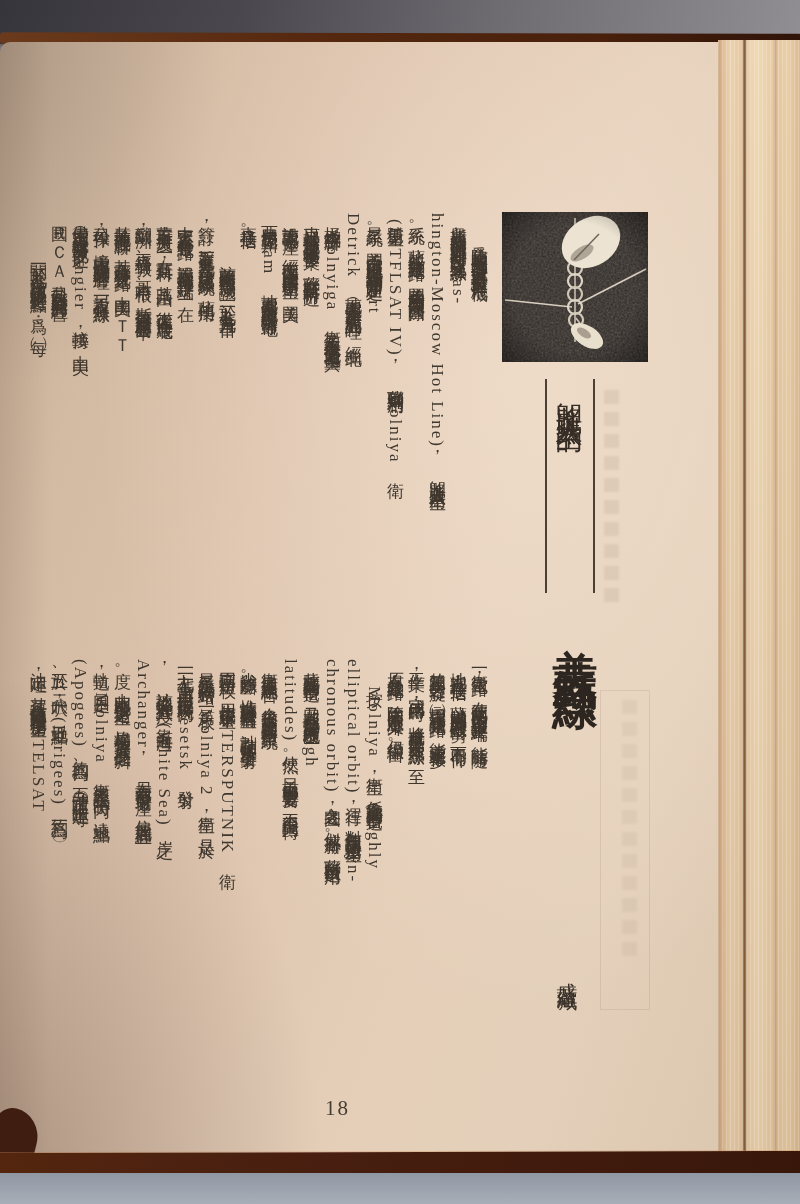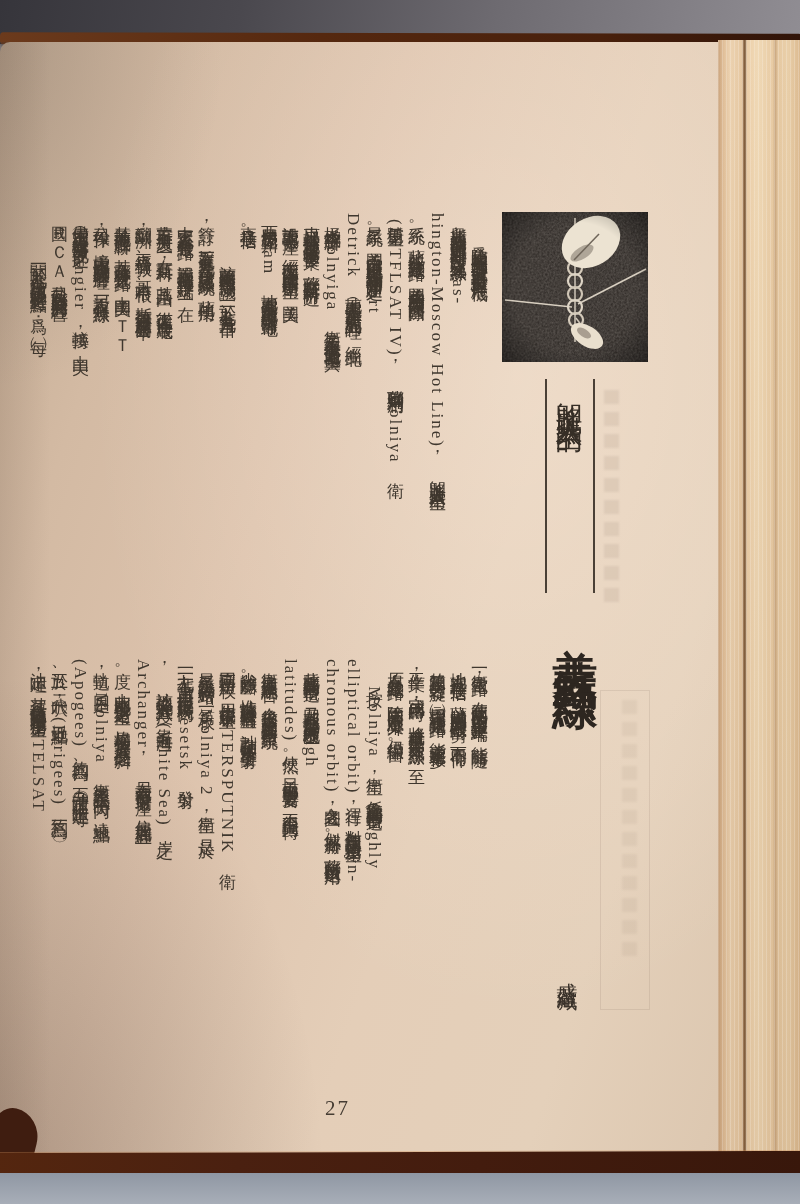--- a/index.html
+++ b/index.html
@@ -199,15 +199,15 @@
       <div class="col">一九七一年十一月二十四日從蘇聯境內 Plesetsk 發射</div>
       <div class="col">，該地位於北緯六五度，靠近白海(White Sea)岸之</div>
       <div class="col">Archanger，另在南部有發射場一座，位居北緯四五</div>
       <div class="col">度。由此兩地發射之衛星，均易獲致進入六五度之傾斜</div>
       <div class="col">軌道，因是 Molniya 衛星系統在十二小時內，遠地點</div>
       <div class="col">(Apogees)約爲二四、五〇〇法定哩（一法定哩等</div>
       <div class="col">於五、二八〇呎），近地點(Perigees)約爲三一〇</div>
       <div class="col">法定哩，其運行之軌道與國際電信衛星(INTELSAT</div>
     </div>
 
-  <div class="page-num">27</div>
+  <div class="page-num">18</div>
 
 </div>
 
 </body></html>

